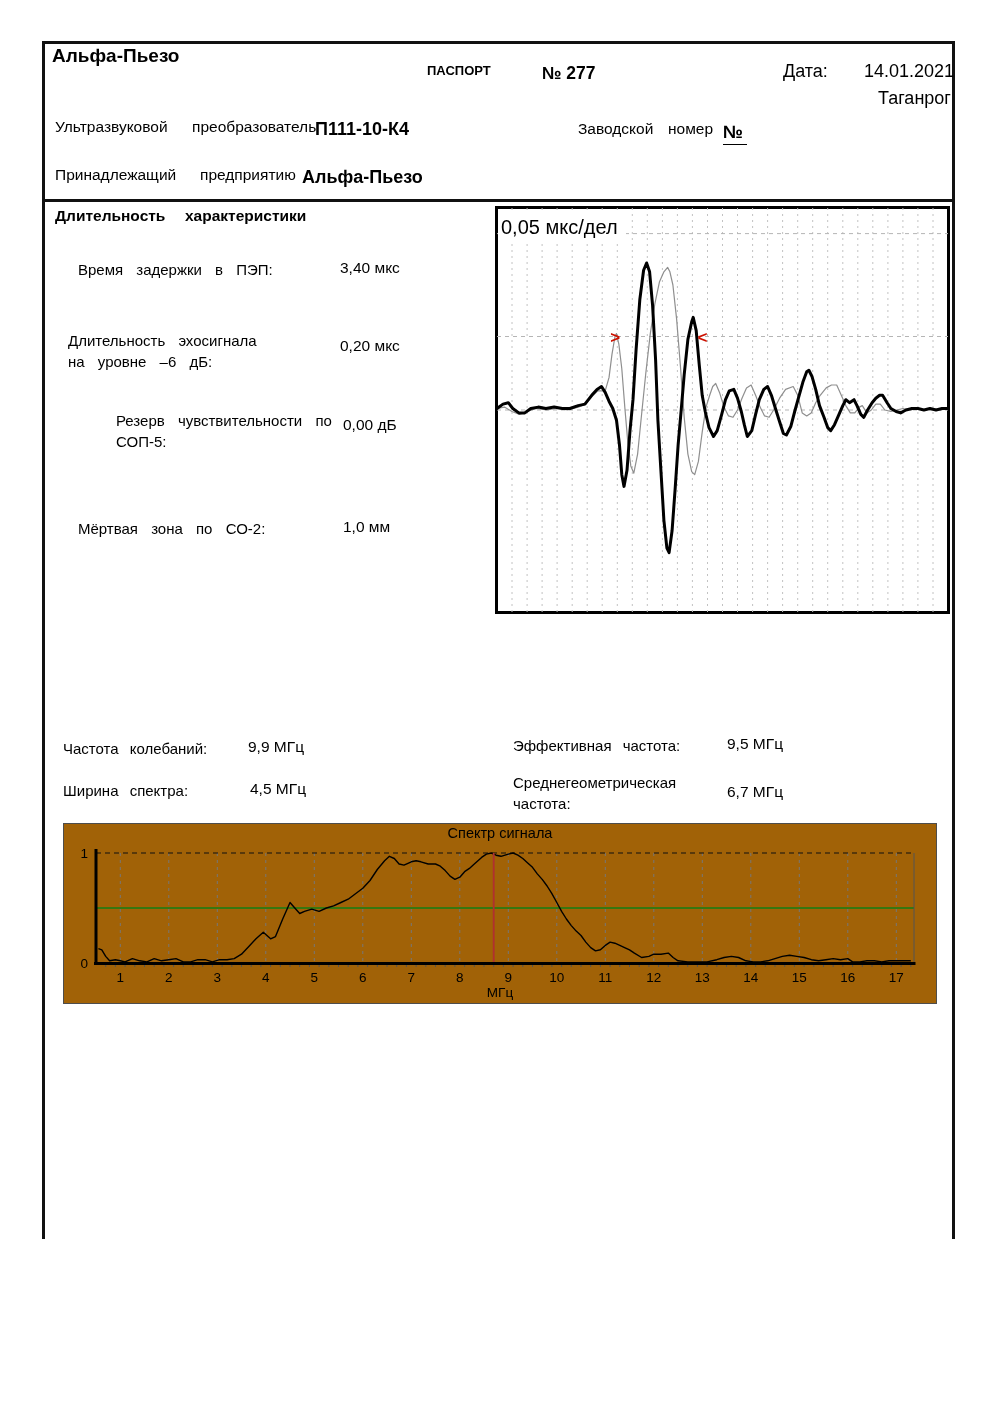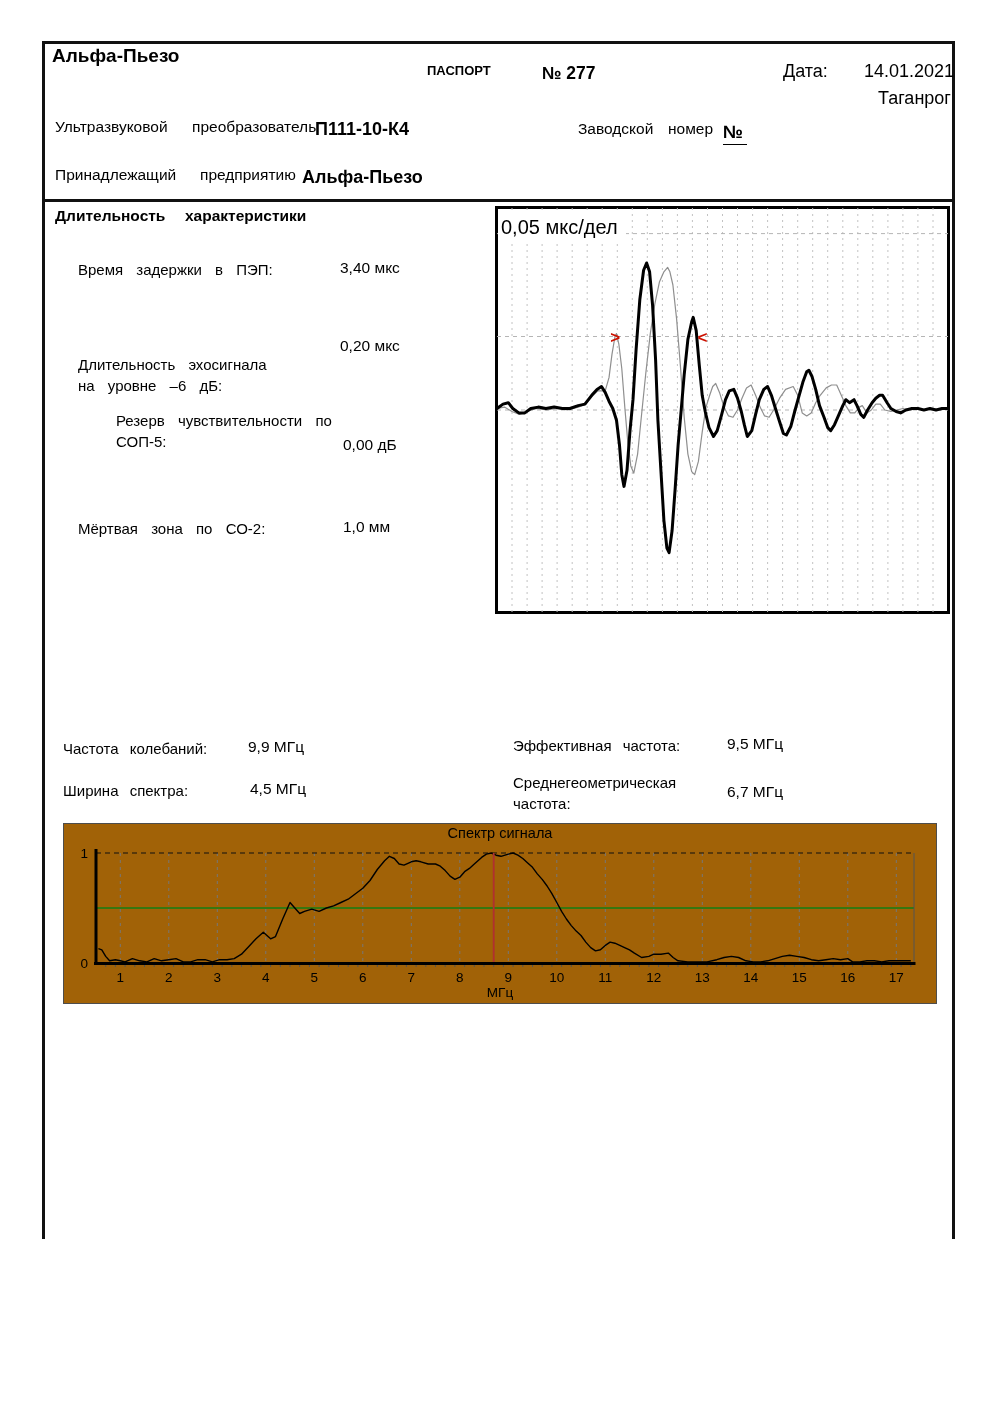--- a/index.html
+++ b/index.html
@@ -44,31 +44,31 @@
   <div class="abs b t14" style="left:302px;top:167px;">Альфа-Пьезо</div>
 
   <div class="sep"></div>
 
   <div class="abs b t15" style="left:55px;top:207px;">Длительность</div>
   <div class="abs b t15" style="left:185px;top:207px;">характеристики</div>
 
   <div class="abs techlabel" style="left:78px;top:259px;"><span>Время задержки в ПЭП:</span></div>
   <div class="abs t15" style="left:340px;top:259px;">3,40 мкс</div>
 
-  <div class="abs techlabel" style="left:78px;top:330px;margin-top:24px;">
+  <div class="abs techlabel" style="left:68px;top:330px;">
     <span>Длительность эхосигнала</span><br>
     <span>на уровне –6 дБ:</span>
   </div>
   <div class="abs t15" style="left:340px;top:337px;">0,20 мкс</div>
 
   <div class="abs techlabel" style="left:78px;top:410px;margin-left:38px;">
     <span>Резерв чувствительности по</span><br>
     <span>СОП-5:</span>
   </div>
-  <div class="abs t15" style="left:343px;top:436px;">0,00 дБ</div>
+  <div class="abs t15" style="left:343px;top:416px;">0,00 дБ</div>
 
   <div class="abs techlabel" style="left:78px;top:518px;"><span>Мёртвая зона по СО-2:</span></div>
   <div class="abs t15" style="left:343px;top:518px;">1,0 мм</div>
 
   <svg class="abs" style="left:495px;top:206px;" width="455" height="408" viewBox="0 0 455 408">
     <rect x="1.5" y="1.5" width="452" height="405" fill="#ffffff" stroke="#000" stroke-width="3"></rect>
     <g id="wave-g" transform="translate(2,2)">
         <line x1="15" y1="0" x2="15" y2="404" stroke="#c2c2c2" stroke-width="1" stroke-dasharray="2,4"></line>
         <line x1="30.1" y1="0" x2="30.1" y2="404" stroke="#c2c2c2" stroke-width="1" stroke-dasharray="2,4"></line>
         <line x1="45.1" y1="0" x2="45.1" y2="404" stroke="#c2c2c2" stroke-width="1" stroke-dasharray="2,4"></line>

